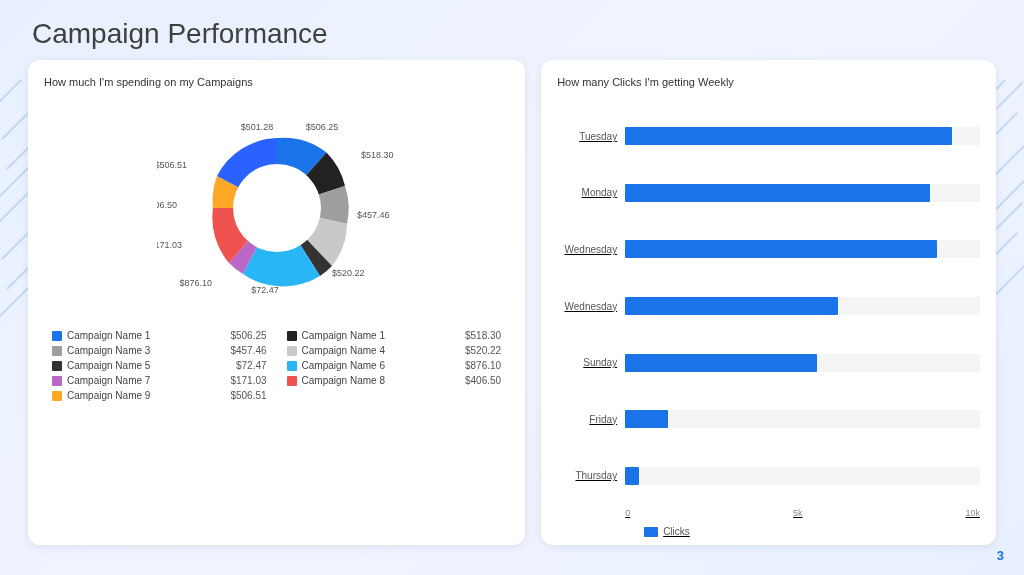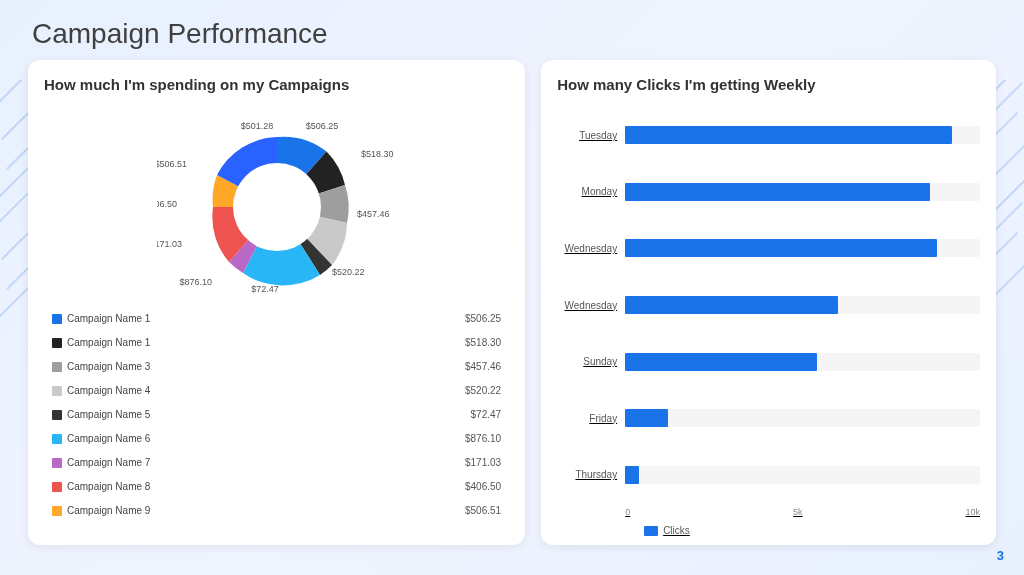--- a/index.html
+++ b/index.html
@@ -62,47 +62,47 @@
       padding: 16px;
       box-shadow: 0 2px 10px rgba(0,0,0,0.08);
     }
     .card-left {
       flex: 1.1;
     }
     .card-right {
       flex: 1;
     }
     .card-title {
-      font-size: 15px;
-      font-weight: 700;
+      font-size: 11px;
+      font-weight: 400;
       color: #333;
-      margin-bottom: 14px;
+      margin-bottom: 20px;
     }
     
     .donut-area {
       display: flex;
       flex-direction: column;
       align-items: center;
     }
     .donut-wrapper {
       position: relative;
       width: 240px;
       height: 200px;
       margin: 0 auto;
     }
     .donut-svg {
       width: 240px;
       height: 200px;
     }
     
     .legend {
       display: grid;
-      grid-template-columns: 1fr;
-      gap: 13px 20px;
-      margin-top: 6px;
+      grid-template-columns: 1fr 1fr;
+      gap: 4px 20px;
+      margin-top: 22px;
       width: 100%;
       padding: 0 8px;
     }
     .legend-item {
       display: flex;
       align-items: center;
       justify-content: space-between;
       font-size: 10px;
     }
     .legend-left {

